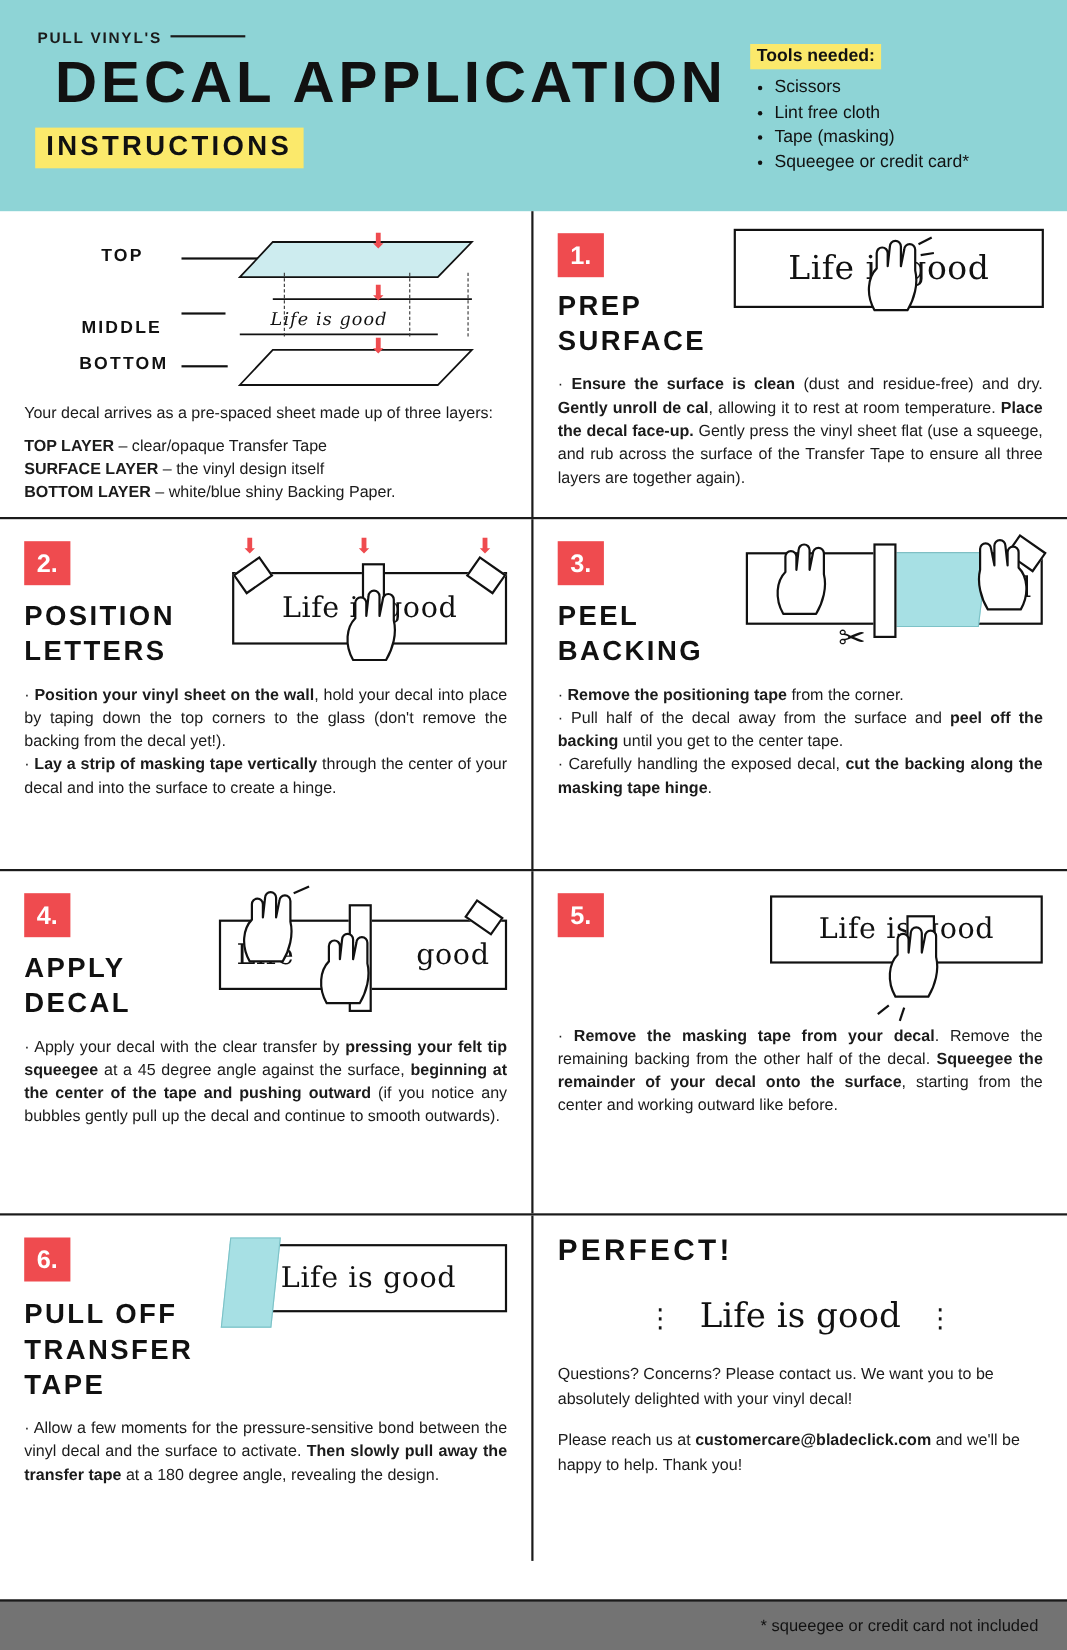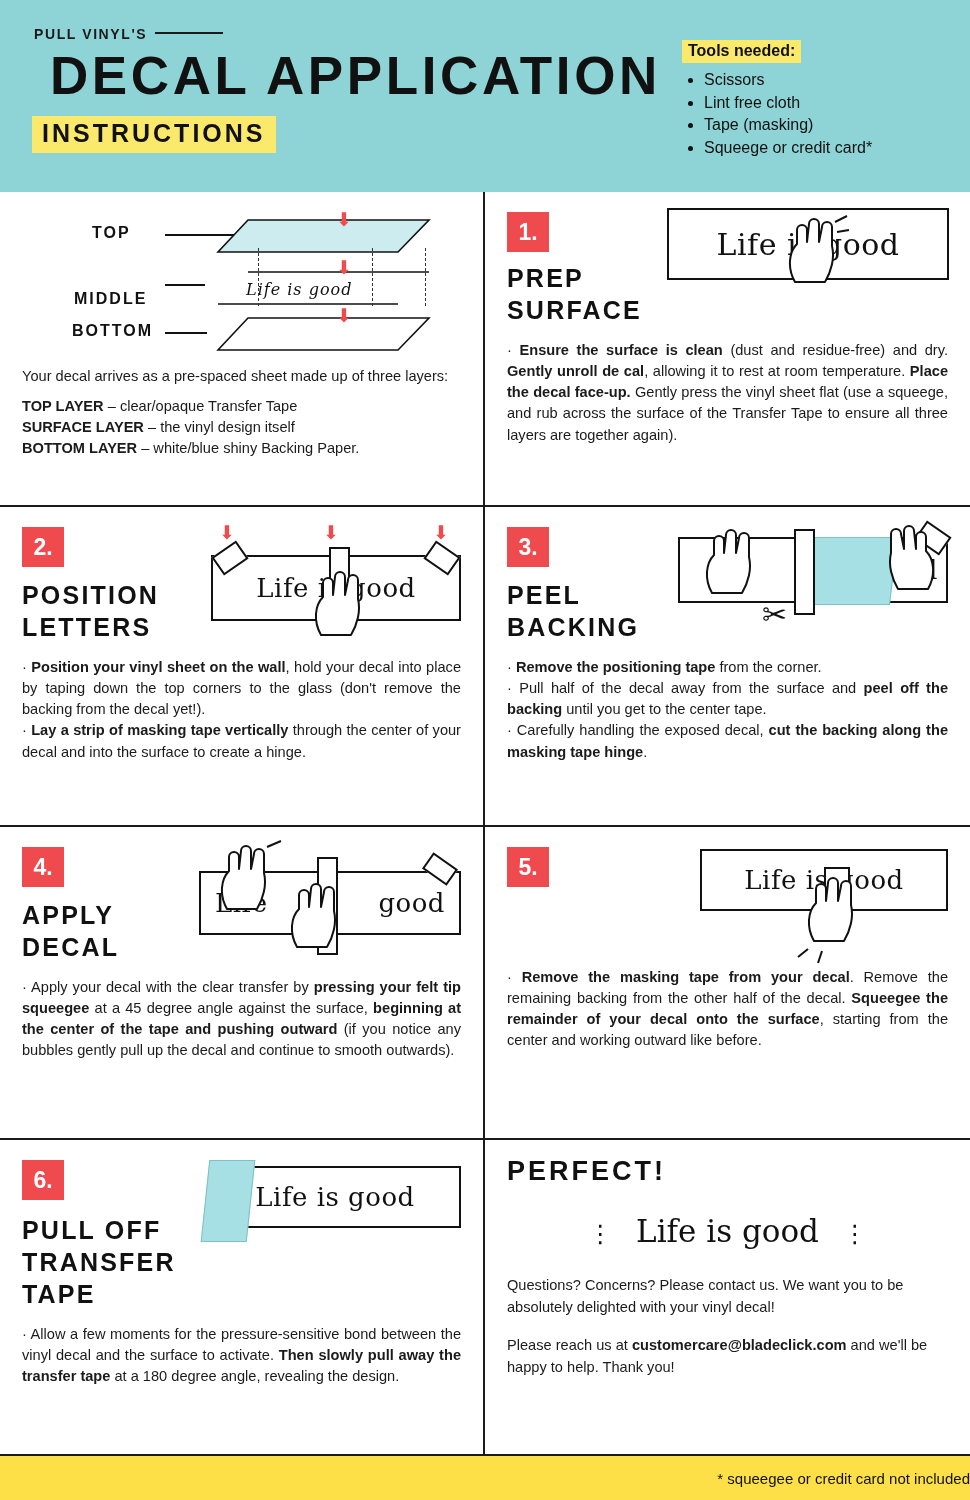--- a/index.html
+++ b/index.html
@@ -105,21 +105,21 @@
   }
   .row:last-child { border-bottom: none; }
   .cell {
     width: 50%;
     box-sizing: border-box;
     padding: 16px 22px 14px 22px;
     position: relative;
   }
   .cell.left { border-right: 2px solid #1b1b1b; }
 
-  .row-1 { height: 315px; }
+  .row-1 { height: 280px; }
   .row-2 { height: 320px; }
   .row-3 { height: 313px; }
   .row-4 { height: 314px; }
 
   
   .step-head {
     display: flex;
     align-items: flex-start;
     gap: 14px;
   }
@@ -270,24 +270,25 @@
     font-size: 14.6px;
     line-height: 1.5;
     margin-top: 26px;
     color: #1b1b1b;
   }
   .contact-text p { margin: 0 0 16px 0; }
 
   
   .footer {
     height: 46px;
-    background: #fde047;
+    background: #737373;
     display: flex;
     align-items: center;
     justify-content: flex-end;
+    padding-right: 26px;
     box-sizing: border-box;
     font-size: 15px;
     color: #111;
     border-top: 2px solid #1b1b1b;
   }
   .scissors {
     position: absolute;
     font-size: 30px;
     color: #111;
   }
@@ -306,21 +307,21 @@
     <div class="subtitle-wrap">
       <span class="subtitle">INSTRUCTIONS</span>
     </div>
 
     <div class="tools">
       <span class="tools-title">Tools needed:</span>
       <ul>
         <li>Scissors</li>
         <li>Lint free cloth</li>
         <li>Tape (masking)</li>
-        <li>Squeege or credit card*</li>
+        <li>Squeegee or credit card*</li>
       </ul>
     </div>
   </div>
 
   <div class="grid">
 
     <div class="row row-1">
 
       <div class="cell left">
         <div class="layers">

